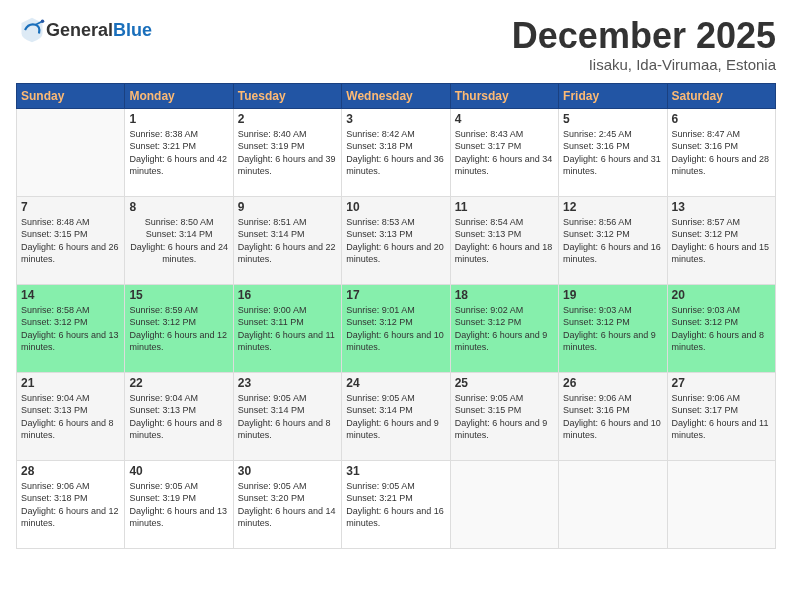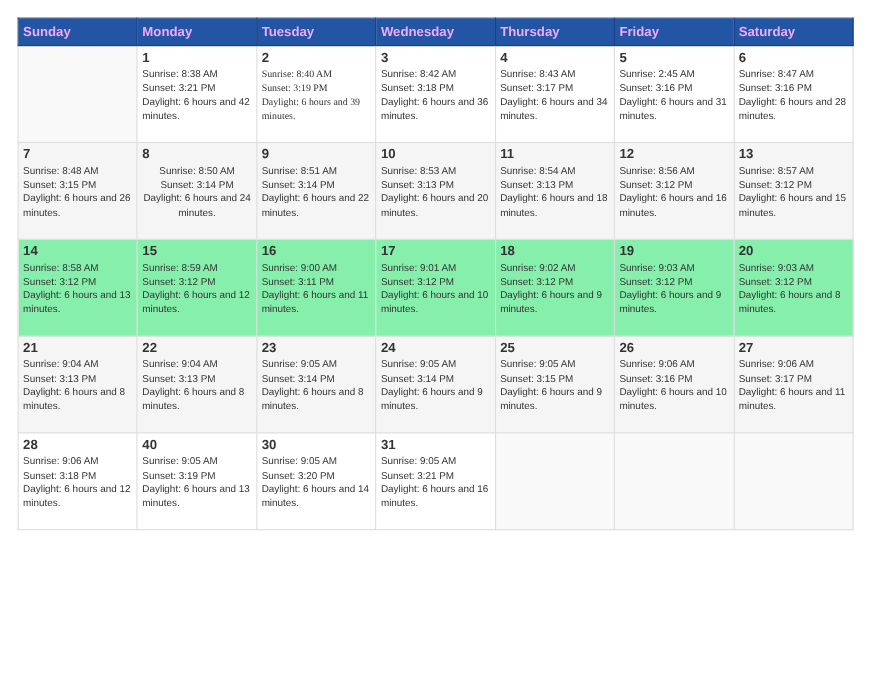--- a/index.html
+++ b/index.html
@@ -54,21 +54,21 @@
       font-size: 15px;
       color: #555;
     }
     .calendar {
       width: 100%;
       border-collapse: collapse;
       border: 1px solid #ccc;
     }
     .calendar th {
       background: #2255a4;
-      color: #f0abfc;
+      color: #fdba74;
       font-size: 12px;
       font-weight: bold;
       padding: 5px 4px;
       text-align: left;
       border: 1px solid #1a4080;
     }
     .calendar td {
       vertical-align: top;
       border: 1px solid #ddd;
       padding: 3px 4px;
@@ -90,20 +90,39 @@
     .day-info {
       font-size: 9px;
       color: #333;
       line-height: 1.4;
     }
   </style>
 </head>
 <body>
 
 <div class="page">
+  <div class="header">
+    <div class="logo">
+      <svg class="logo-icon" viewBox="0 0 32 32" xmlns="http://www.w3.org/2000/svg">
+        <path d="M16 2 L28 8 L28 20 Q28 26 16 30 Q4 26 4 20 L4 8 Z" fill="#1a6fbb" opacity="0.15"></path>
+        <path d="M8 16 Q12 8 20 10 Q26 12 24 20" fill="none" stroke="#1a6fbb" stroke-width="2.5"></path>
+        <path d="M20 10 L28 6" fill="none" stroke="#1a6fbb" stroke-width="2"></path>
+        <circle cx="28" cy="6" r="2" fill="#2255a4"></circle>
+      </svg>
+      <div>
+        <div>
+          <span class="logo-text-general">General</span><span class="logo-text-blue">Blue</span>
+        </div>
+      </div>
+    </div>
+    <div class="title-block">
+      <div class="month-title">December 2025</div>
+      <div class="location-title">Iisaku, Ida-Virumaa, Estonia</div>
+    </div>
+  </div>
 
   <table class="calendar">
     <thead>
       <tr>
         <th>Sunday</th>
         <th>Monday</th>
         <th>Tuesday</th>
         <th>Wednesday</th>
         <th>Thursday</th>
         <th>Friday</th>
@@ -114,21 +133,21 @@
     <tr style="background: rgb(255, 255, 255);">
           <td class="empty" style="background: rgb(249, 249, 249);"></td>
           <td>
             <span class="day-num">1</span>
             <div class="day-info" style="white-space: pre-line;">Sunrise: 8:38 AM
 Sunset: 3:21 PM
 Daylight: 6 hours and 42 minutes.</div>
           </td>
           <td>
             <span class="day-num">2</span>
-            <div class="day-info" style="white-space: pre-line; font-family: Liberation Serif, serif;">Sunrise: 8:40 AM
+            <div class="day-info" style="white-space: pre-line;">Sunrise: 8:40 AM
 Sunset: 3:19 PM
 Daylight: 6 hours and 39 minutes.</div>
           </td>
           <td>
             <span class="day-num">3</span>
             <div class="day-info" style="white-space: pre-line;">Sunrise: 8:42 AM
 Sunset: 3:18 PM
 Daylight: 6 hours and 36 minutes.</div>
           </td>
           <td>

